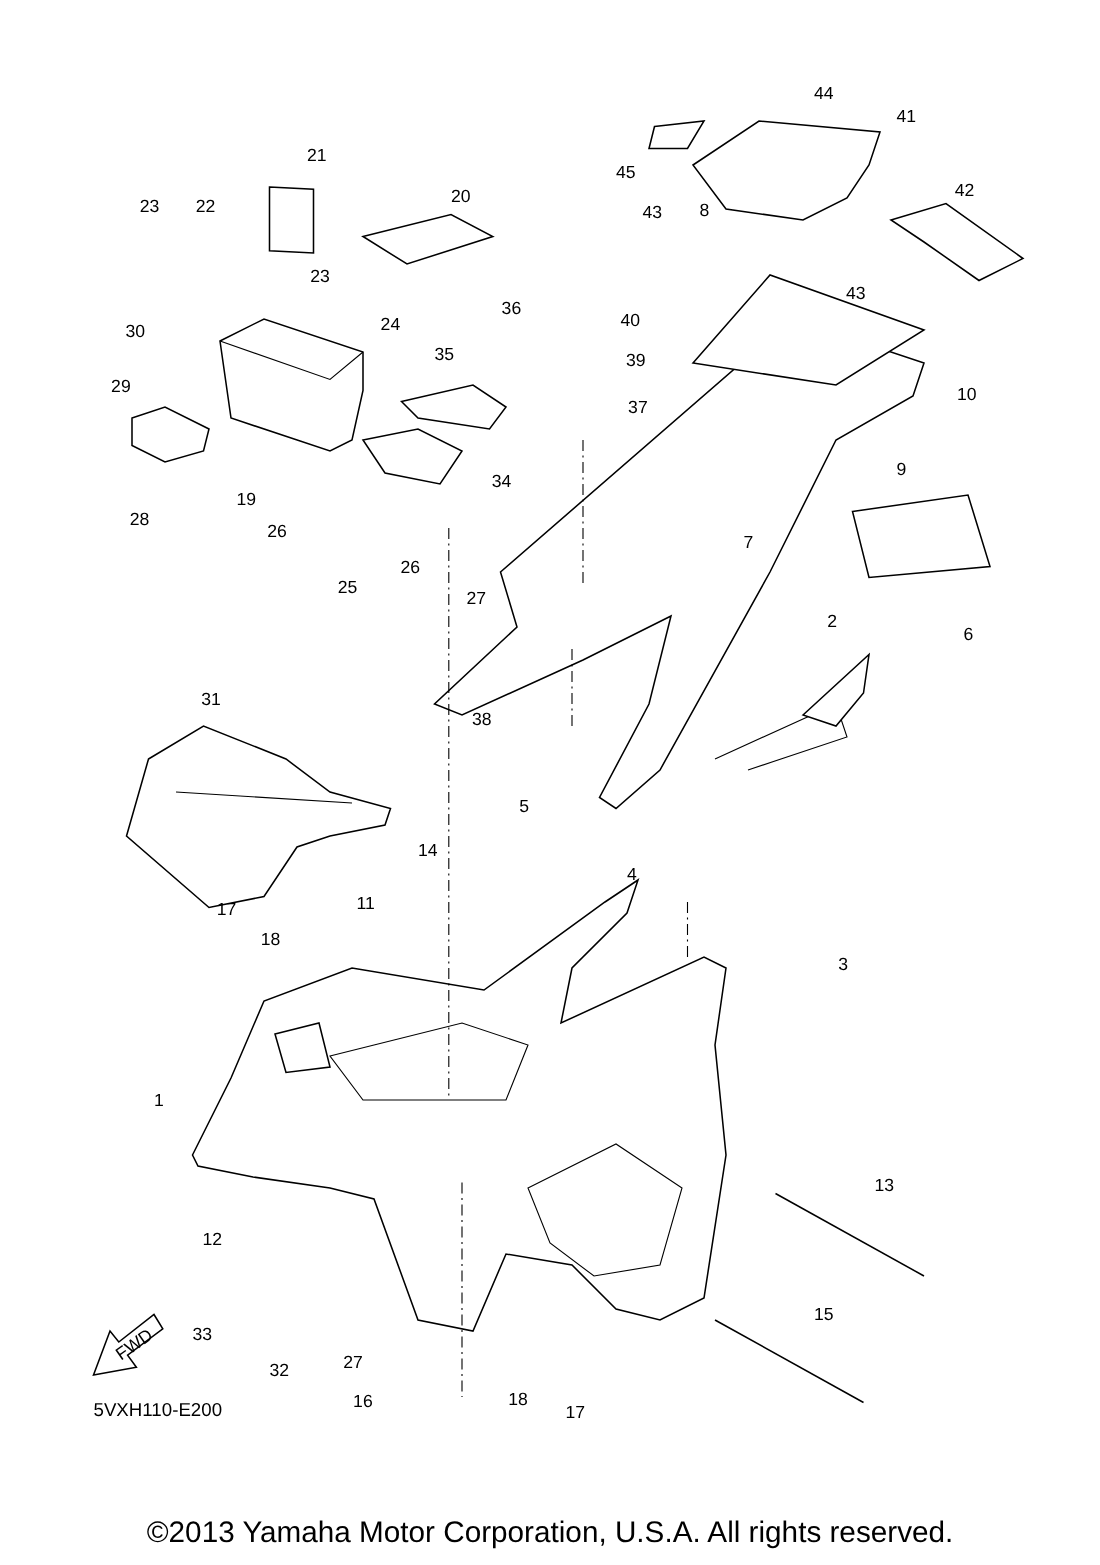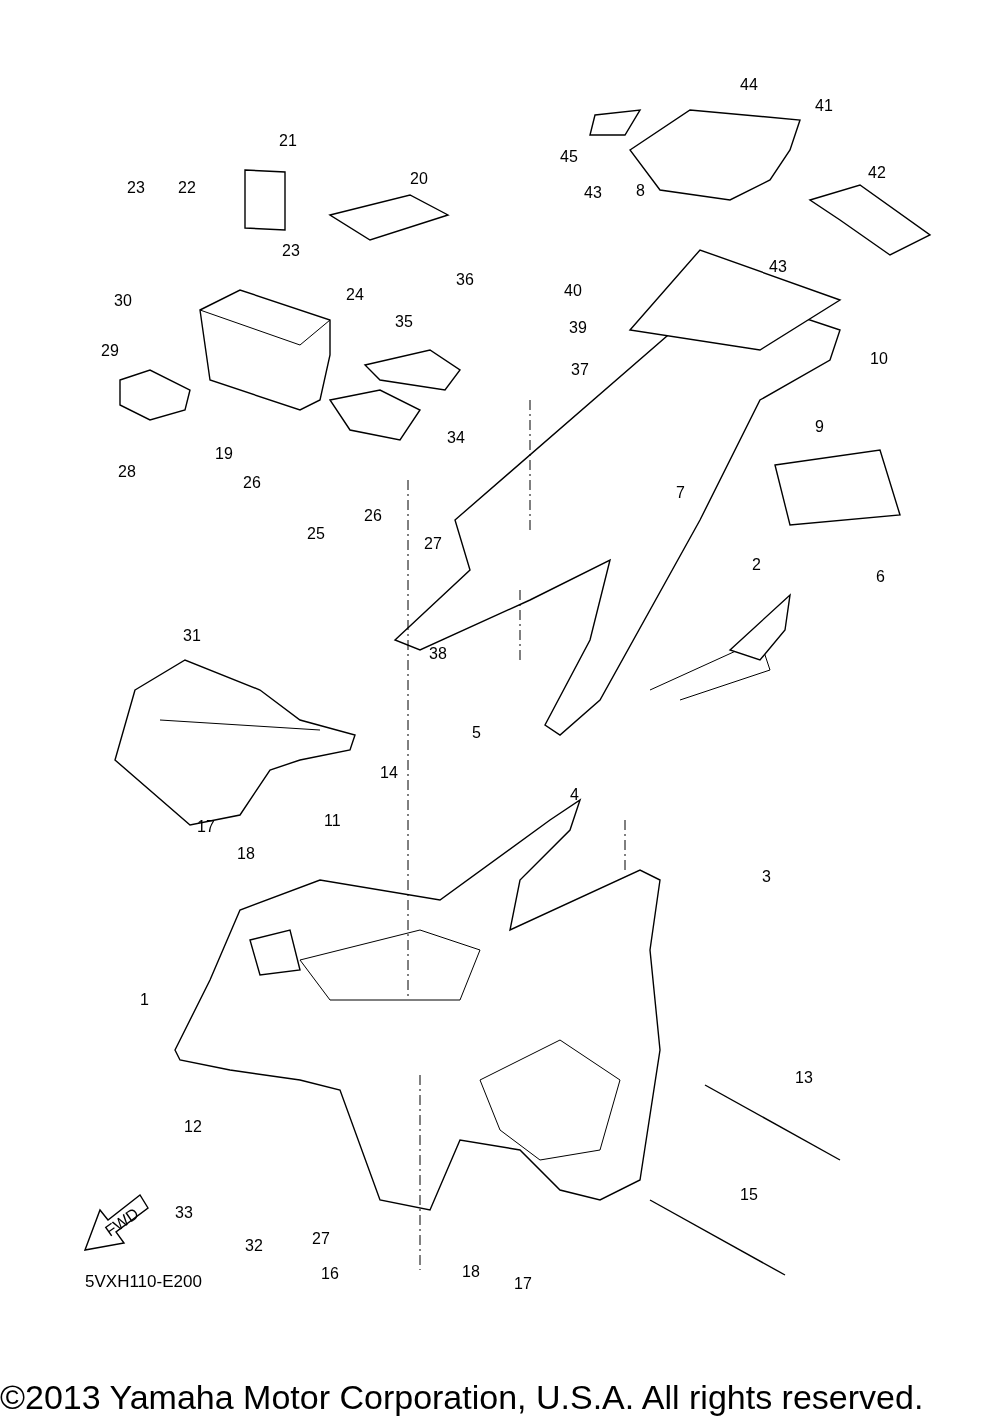--- a/index.html
+++ b/index.html
@@ -1,20 +1,20 @@
 <!DOCTYPE html>
 <html><head>
 <meta charset="utf-8">
 <style>
   html,body{margin:0;padding:0;background:#fff;}
   body{width:1000px;height:1423px;position:relative;overflow:hidden;font-family:"Liberation Sans",sans-serif;color:#000;}
   svg.diagram{position:absolute;left:0;top:0;width:1000px;height:1423px;}
   .callout{font-family:"Liberation Sans",sans-serif;font-size:16px;fill:#000;}
   .code{position:absolute;left:85px;top:1272px;font-size:17px;text-align:right;}
-  .copyright{position:absolute;left:0;width:1000px;top:1378px;font-size:34px;}
+  .copyright{position:absolute;left:0;width:1000px;top:1378px;text-align:center;font-size:27px;}
   .part{fill:#fff;stroke:#000;stroke-width:1.4;}
   .line{stroke:#000;stroke-width:1;fill:none;}
   .dash{stroke:#000;stroke-width:1;fill:none;stroke-dasharray:10 4 2 4;}
 </style>
 </head>
 <body>
 
 <svg class="diagram" viewBox="0 0 1000 1423">
 
   <g>

